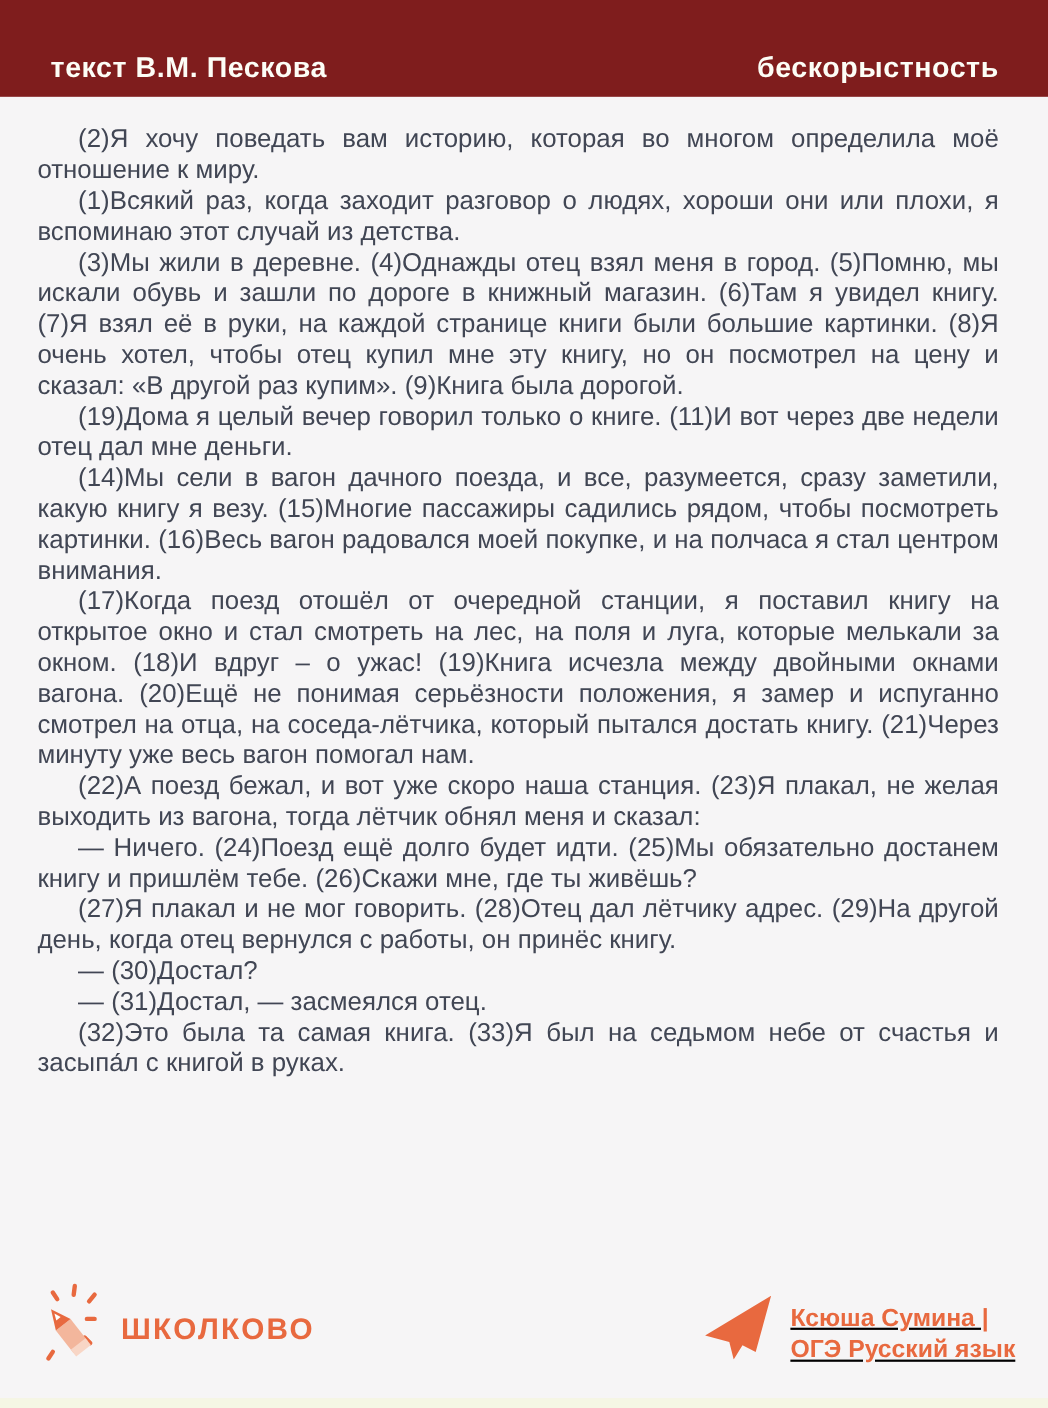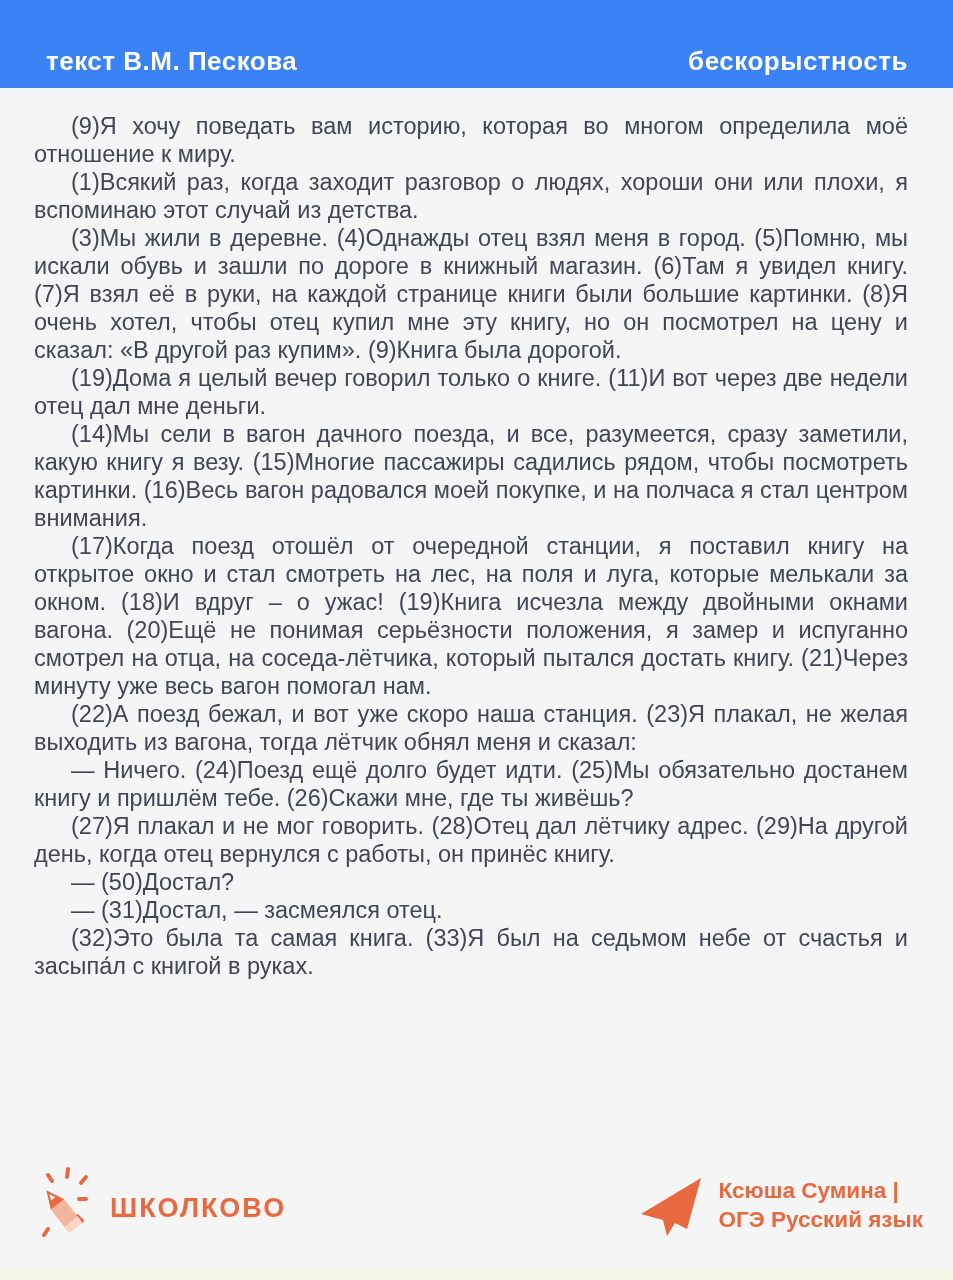--- a/index.html
+++ b/index.html
@@ -7,21 +7,21 @@
     position:relative;
     width:953px;height:1280px;
     margin:0 auto;
     background:#f6f5f6;
     font-family:"Liberation Sans", sans-serif;
     overflow:hidden;
   }
   
   .header{
     position:absolute;top:0;left:0;right:0;height:88px;
-    background:#3b82f6;
+    background:#7f1d1d;
     display:flex;justify-content:space-between;align-items:flex-end;
     padding:0 45px 11px 46px;box-sizing:border-box;
   }
   .header span{
     color:#fdfdf6;font-weight:bold;font-size:26px;letter-spacing:.5px;
   }
   
   .text-body{
     position:absolute;top:112px;left:34px;width:874px;height:1040px;
     overflow:hidden;
@@ -35,50 +35,50 @@
   }
   
   .footer{
     position:absolute;left:34px;right:30px;top:1160px;height:96px;
     display:flex;justify-content:space-between;align-items:center;
   }
   .brand{display:flex;align-items:center;gap:14px;}
   .brand-name{
     color:#e8693f;font-weight:bold;font-size:27px;letter-spacing:2px;
   }
-  .channel{display:flex;align-items:flex-start;gap:16px;}
+  .channel{display:flex;align-items:flex-end;gap:16px;text-decoration:underline;}
   .channel-text{
     color:#e8693f;font-size:22.5px;line-height:29px;font-weight:bold;
     text-align:left;white-space:pre-line;
   }
   .bottom-strip{
     position:absolute;left:0;right:0;bottom:0;height:9px;background:#f5f6e4;
   }
 </style>
 </head>
 <body>
 
 <div class="page">
 
   <div class="header">
     <span>текст В.М. Пескова</span>
     <span>бескорыстность</span>
   </div>
 
   <div class="text-body">
-      <p class="para">(9)Я хочу поведать вам историю, которая во многом определила моё отношение к миру.</p>
+      <p class="para">(2)Я хочу поведать вам историю, которая во многом определила моё отношение к миру.</p>
       <p class="para">(1)Всякий раз, когда заходит разговор о людях, хороши они или плохи, я вспоминаю этот случай из детства.</p>
       <p class="para">(3)Мы жили в деревне. (4)Однажды отец взял меня в город. (5)Помню, мы искали обувь и зашли по дороге в книжный магазин. (6)Там я увидел книгу. (7)Я взял её в руки, на каждой странице книги были большие картинки. (8)Я очень хотел, чтобы отец купил мне эту книгу, но он посмотрел на цену и сказал: «В другой раз купим». (9)Книга была дорогой.</p>
       <p class="para">(19)Дома я целый вечер говорил только о книге. (11)И вот через две недели отец дал мне деньги.</p>
       <p class="para">(14)Мы сели в вагон дачного поезда, и все, разумеется, сразу заметили, какую книгу я везу. (15)Многие пассажиры садились рядом, чтобы посмотреть картинки. (16)Весь вагон радовался моей покупке, и на полчаса я стал центром внимания.</p>
       <p class="para">(17)Когда поезд отошёл от очередной станции, я поставил книгу на открытое окно и стал смотреть на лес, на поля и луга, которые мелькали за окном. (18)И вдруг – о ужас! (19)Книга исчезла между двойными окнами вагона. (20)Ещё не понимая серьёзности положения, я замер и испуганно смотрел на отца, на соседа-лётчика, который пытался достать книгу. (21)Через минуту уже весь вагон помогал нам.</p>
       <p class="para">(22)А поезд бежал, и вот уже скоро наша станция. (23)Я плакал, не желая выходить из вагона, тогда лётчик обнял меня и сказал:</p>
       <p class="para">— Ничего. (24)Поезд ещё долго будет идти. (25)Мы обязательно достанем книгу и пришлём тебе. (26)Скажи мне, где ты живёшь?</p>
       <p class="para">(27)Я плакал и не мог говорить. (28)Отец дал лётчику адрес. (29)На другой день, когда отец вернулся с работы, он принёс книгу.</p>
-      <p class="para">— (50)Достал?</p>
+      <p class="para">— (30)Достал?</p>
       <p class="para">— (31)Достал, — засмеялся отец.</p>
       <p class="para">(32)Это была та самая книга. (33)Я был на седьмом небе от счастья и засыпа́л с книгой в руках.</p>
     </div>
 
   <div class="footer">
 
     <div class="brand">
       <span>
         <svg width="62" height="82" viewBox="0 0 62 82">
 

